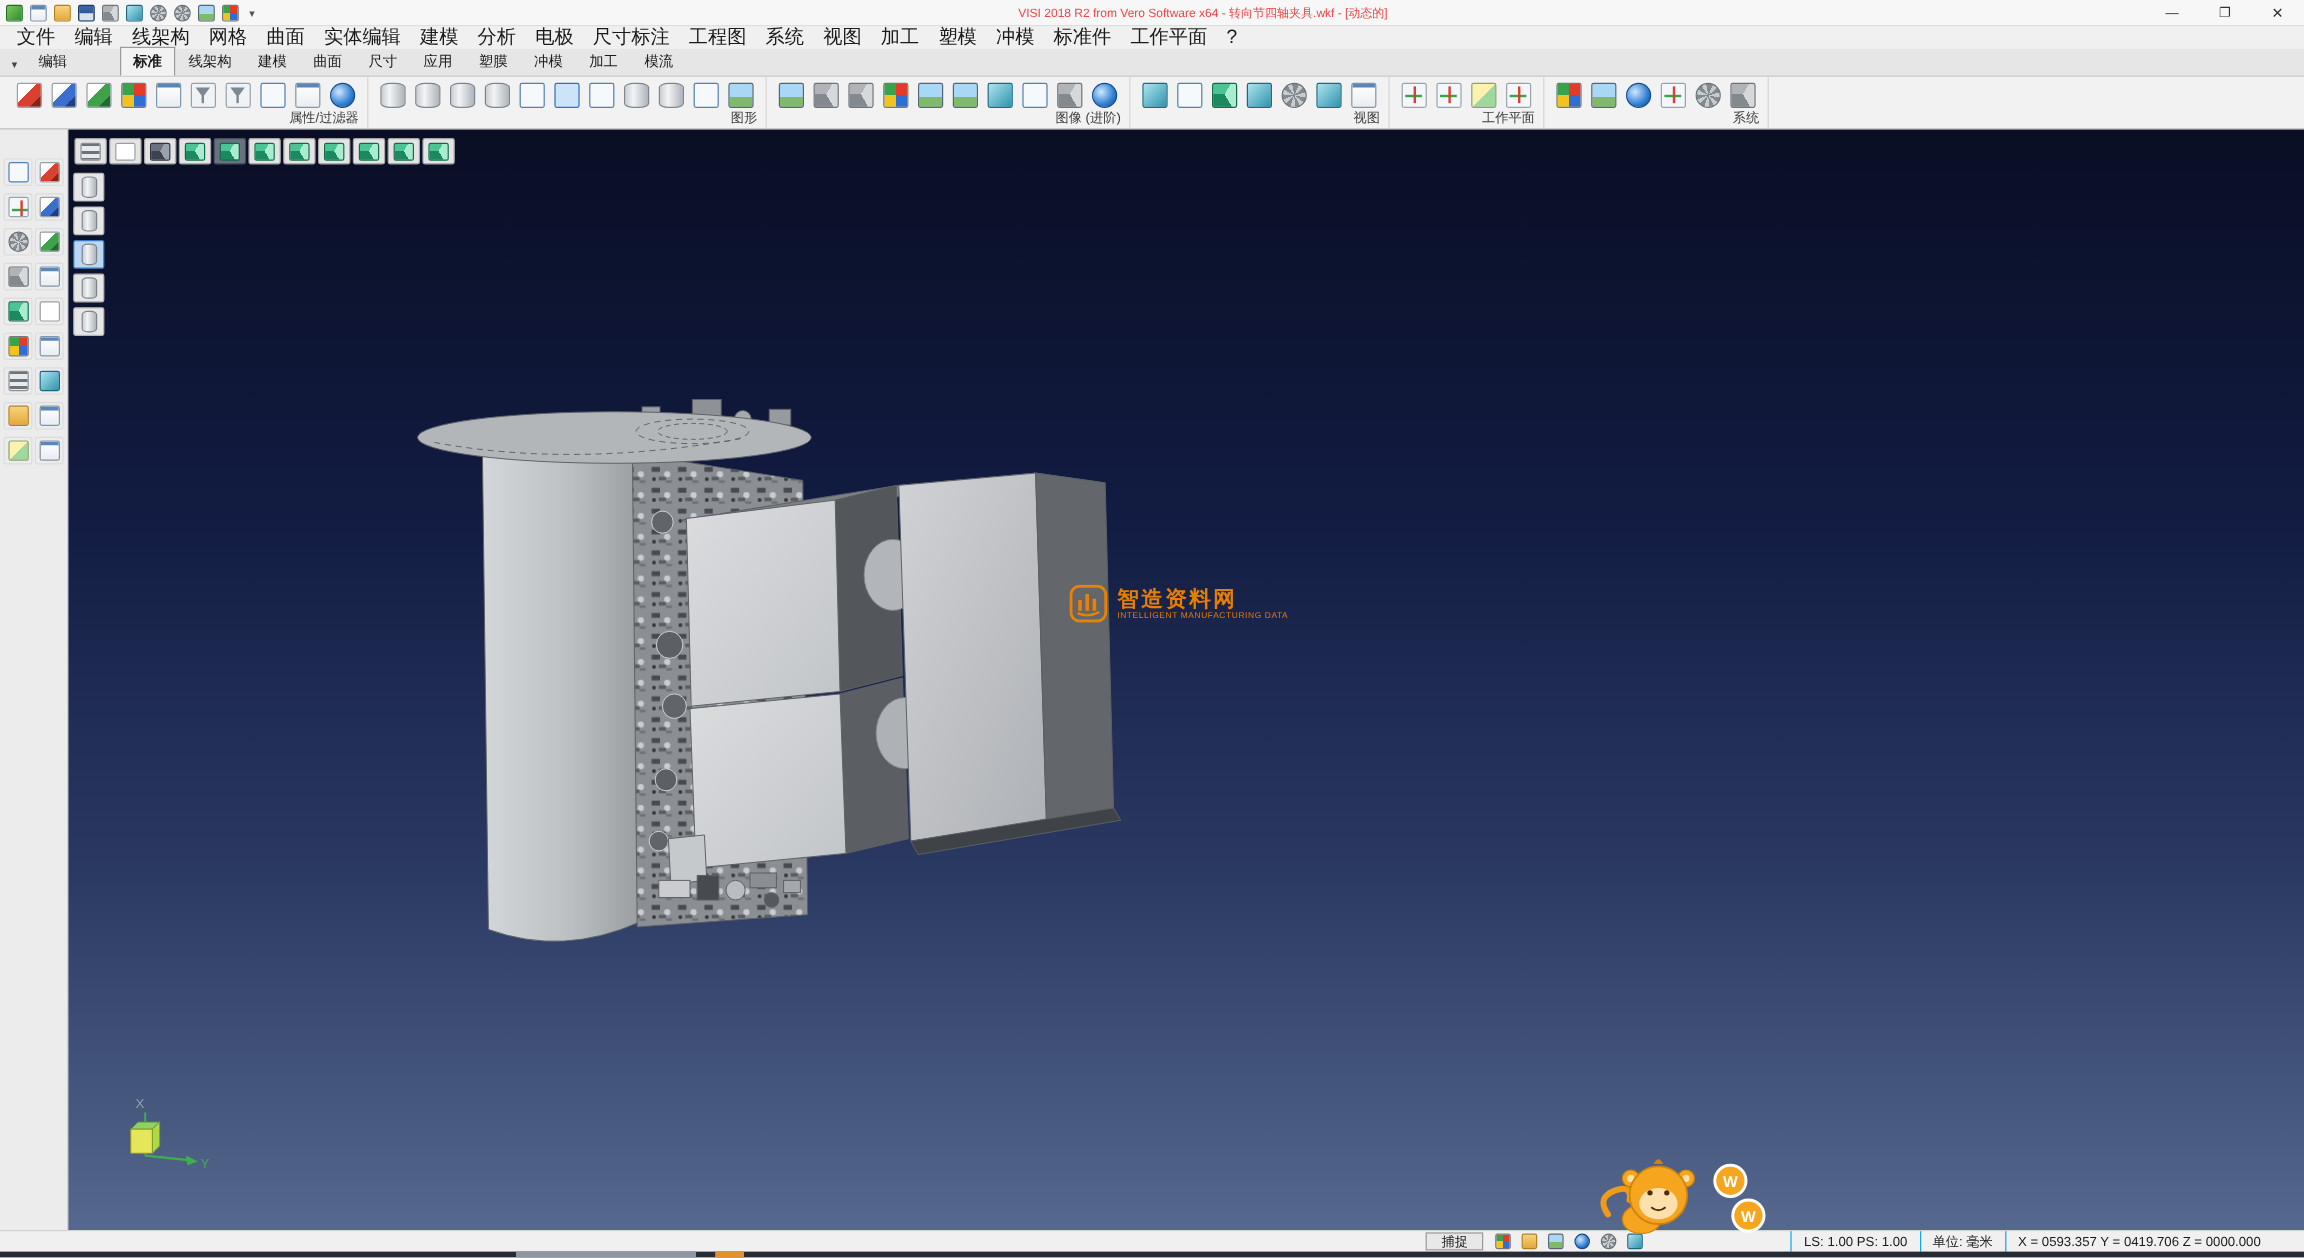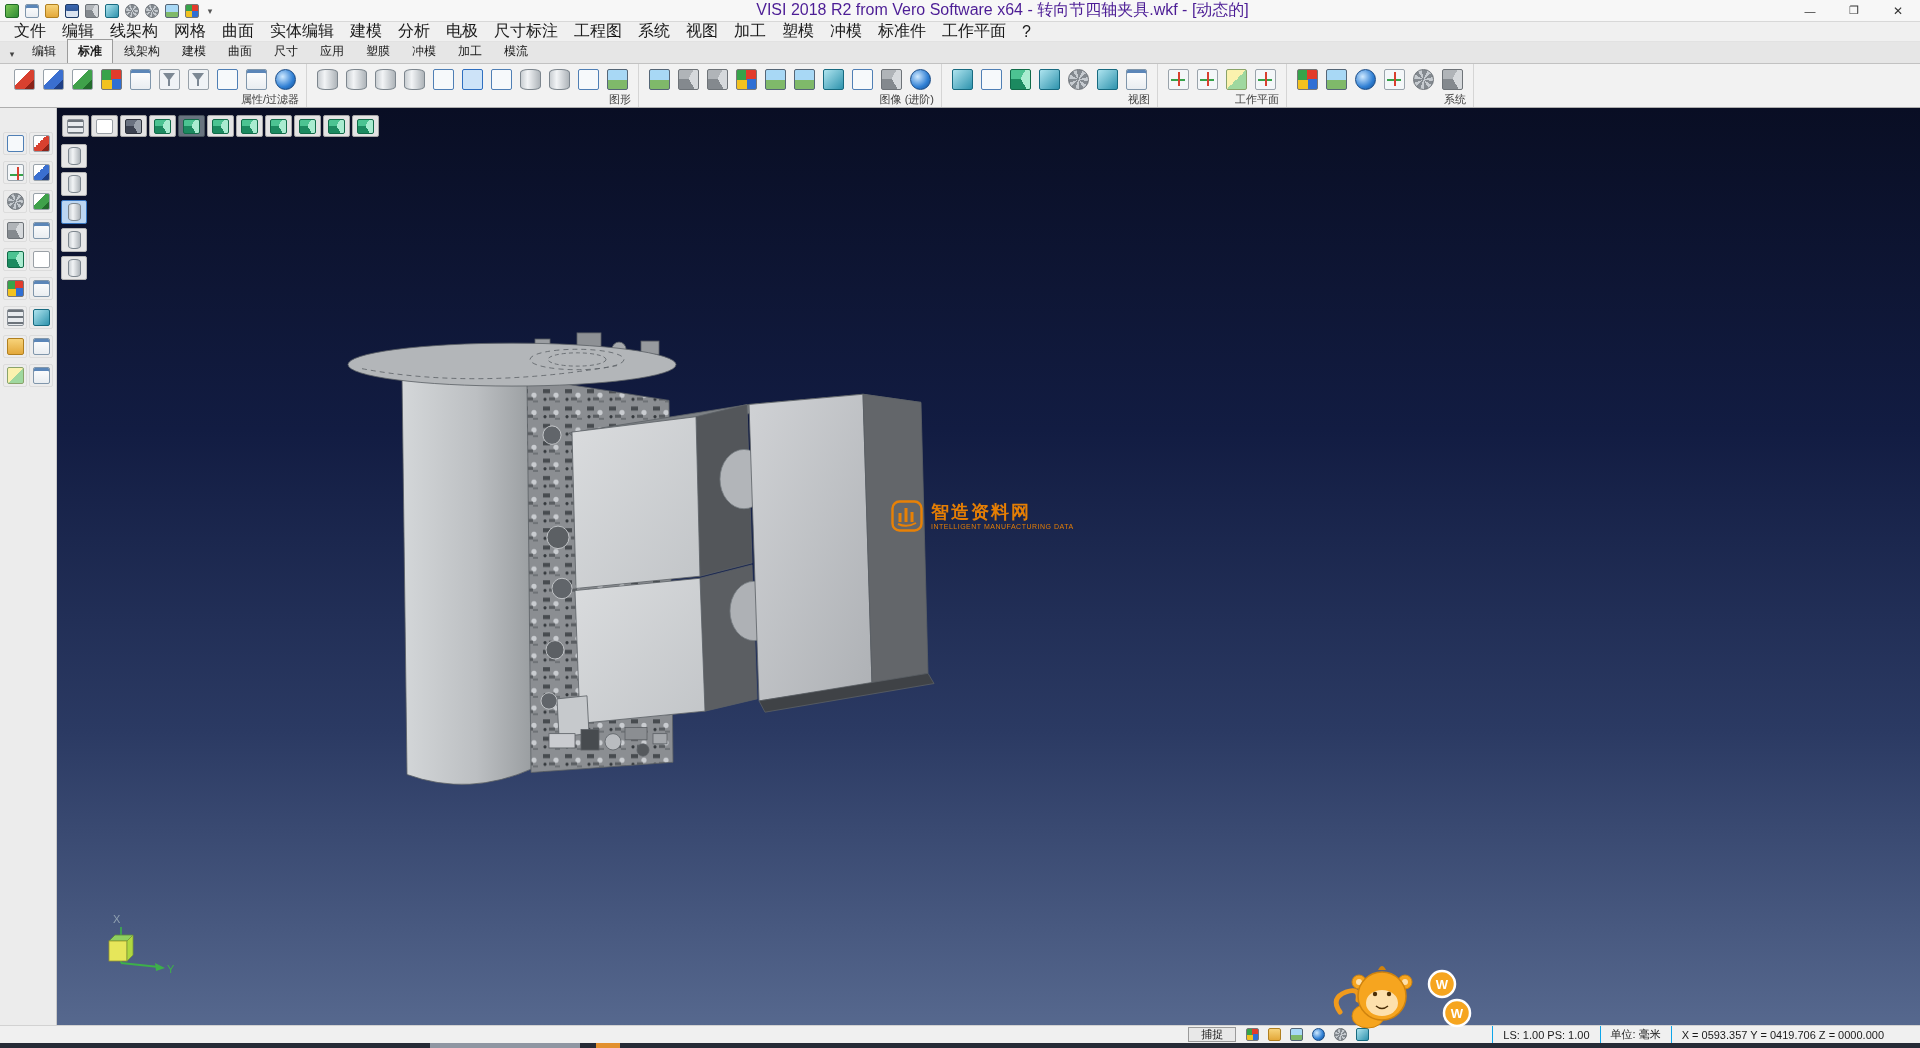--- a/index.html
+++ b/index.html
@@ -6,35 +6,35 @@
   html,body{width:1920px;height:1048px;overflow:hidden;}
   body{font-family:"Liberation Sans",sans-serif;font-size:12px;color:#1a1a1a;background:#d4d0c8;}
   .app{position:relative;width:1920px;height:1048px;display:flex;flex-direction:column;background:#f0f0f0;}
 
   
   .titlebar{height:22px;background:#f7f7f7;border-bottom:1px solid #d8d8d8;display:flex;align-items:center;flex:none;}
   .qa{display:flex;align-items:center;gap:3px;padding:0 3px;}
   .qa-btn{width:17px;height:17px;display:flex;align-items:center;justify-content:center;}
   .qa-btn .chip{width:14px;height:14px;}
   .qa-caret{width:14px;font-size:9px;color:#555;text-align:center;cursor:default;}
-  .title-text{flex:1;text-align:center;font-size:16px;color:#4c1d95;white-space:nowrap;overflow:hidden;}
+  .title-text{flex:1;text-align:center;font-size:10px;color:#ef4444;white-space:nowrap;overflow:hidden;}
   .win-controls{display:flex;height:100%;}
   .win-btn{width:44px;height:100%;display:flex;align-items:center;justify-content:center;font-size:11px;color:#333;}
   .win-close{font-size:12px;}
 
   
   .menubar{height:20px;background:#f0f0f0;border-bottom:1px solid #e2e2e2;display:flex;align-items:center;padding-left:6px;flex:none;}
   .menu-item{padding:2px 8px;font-size:16px;white-space:nowrap;}
 
   
   .tabbar{height:22px;background:#e6e6e6;border-bottom:1px solid #c2c2c2;display:flex;align-items:flex-end;padding-left:3px;flex:none;}
   .tab-dd{width:18px;text-align:center;font-size:9px;color:#444;padding-bottom:4px;}
   .tabs{display:flex;align-items:flex-end;}
   .tab{padding:3px 10px;font-size:12px;border:1px solid transparent;border-bottom:none;white-space:nowrap;}
-  .tab.active{background:#f2f2f2;border-color:#9b9b9b;font-weight:bold;}
+  .tab.active{background:#f2f2f2;border-color:#9b9b9b;font-weight:bold;margin-left:33px;}
 
   
   .ribbon{height:44px;background:#f2f2f2;border-bottom:1px solid #aeaeae;display:flex;align-items:stretch;padding-left:4px;flex:none;}
   .rgroup{display:flex;flex-direction:column;justify-content:space-between;padding:2px 7px 1px;border-right:1px solid #d5d5d5;align-items:flex-end;}
   .ricons{display:flex;gap:2px;align-items:center;}
   .rbtn{width:27px;height:27px;display:flex;align-items:center;justify-content:center;border:1px solid transparent;border-radius:2px;}
   .rlabel{text-align:center;font-size:11px;color:#3c3c3c;line-height:13px;white-space:nowrap;}
 
   
   .chip{width:21px;height:21px;border-radius:2px;position:relative;flex:none;}
@@ -76,21 +76,21 @@
   .vt-btn{width:27px;height:22px;display:flex;align-items:center;justify-content:center;background:#e4e4e4;border:1px solid #a6a6a6;border-radius:2px;}
   .vt-btn .chip{width:17px;height:15px;}
   .vt-btn.pressed{background:#68737f;border-color:#454f59;}
 
   .filter-toolbar{position:absolute;left:4px;top:36px;display:flex;flex-direction:column;gap:4px;}
   .ft-btn{width:26px;height:24px;display:flex;align-items:center;justify-content:center;background:#e7e7e7;border:1px solid #b5b5b5;border-radius:2px;}
   .ft-btn .chip{width:13px;height:18px;}
   .ft-btn.active{background:#bcd6f2;border-color:#3a78c2;}
 
   
-  .watermark{position:absolute;left:834px;top:392px;display:flex;align-items:center;gap:8px;opacity:0.95;}
+  .watermark{position:absolute;left:834px;top:379px;display:flex;align-items:center;gap:8px;opacity:0.95;}
   .wm-text{display:flex;flex-direction:column;}
   .wm-title{color:#f08300;font-size:18px;font-weight:bold;letter-spacing:2px;line-height:20px;}
   .wm-sub{color:#f08300;font-size:7px;letter-spacing:0.5px;line-height:9px;}
 
   .axes{position:absolute;left:38px;bottom:44px;width:84px;height:70px;}
 
   
   .status1{height:20px;background:#f0f0f0;border-top:1px solid #a9a9a9;display:flex;align-items:center;font-size:11px;flex:none;}
   .s1-spacer{flex:1;}
   .s1-item{height:100%;display:flex;align-items:center;padding:0 10px;border-left:1px solid #c6c6c6;white-space:nowrap;}

